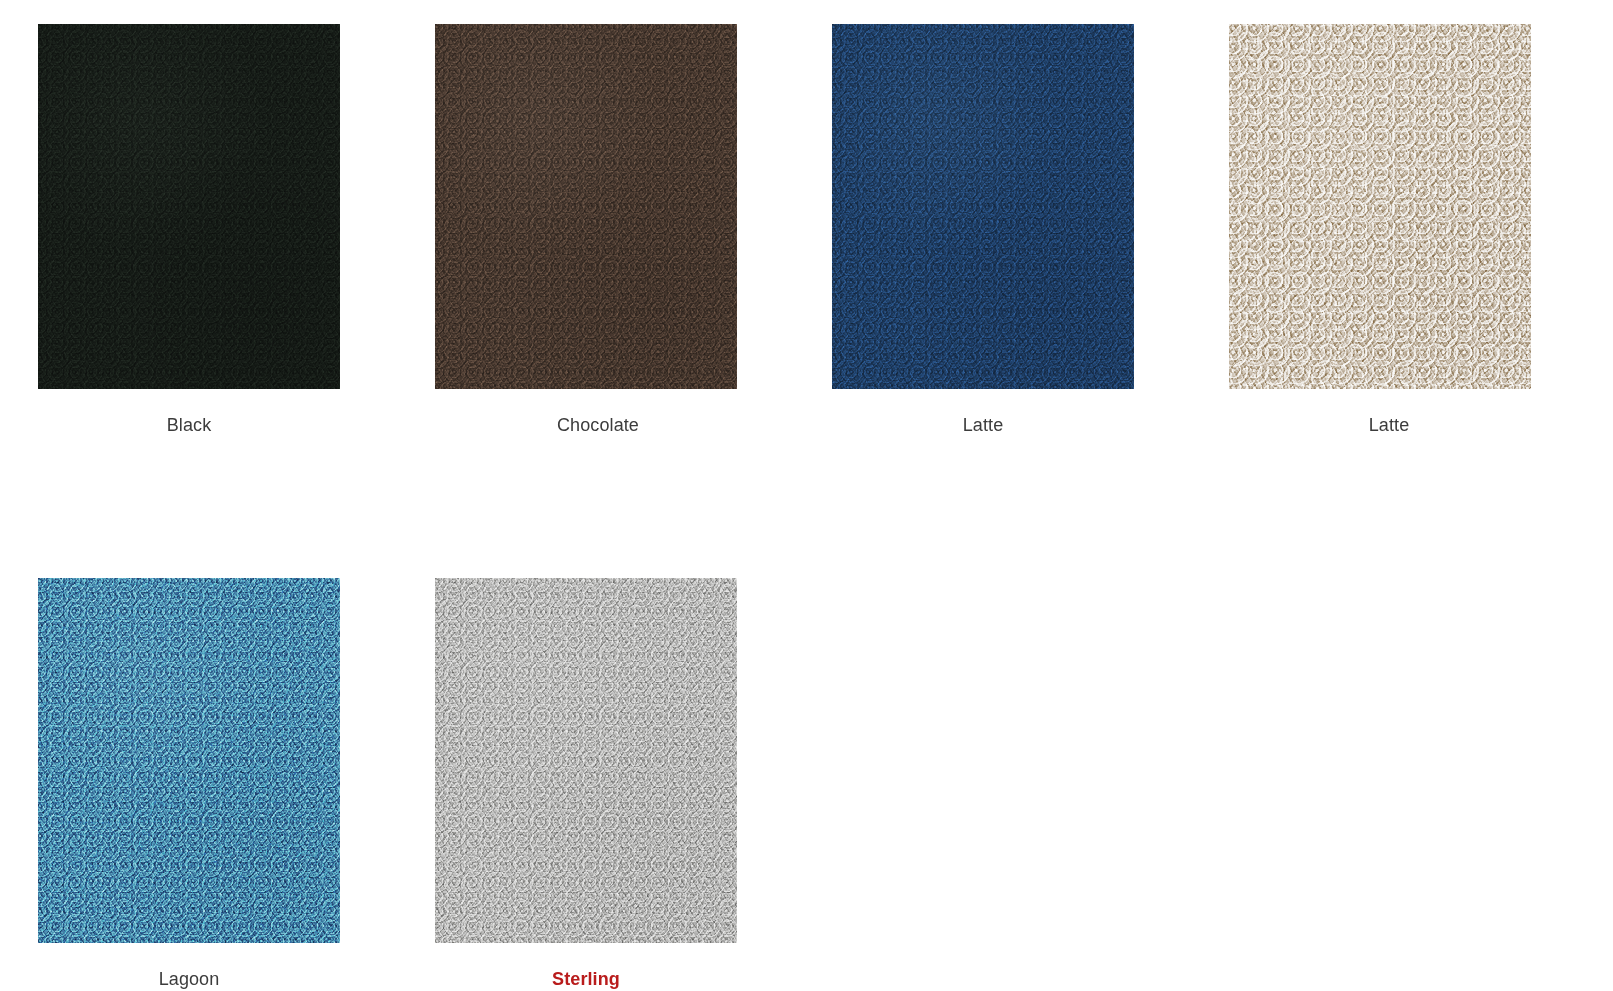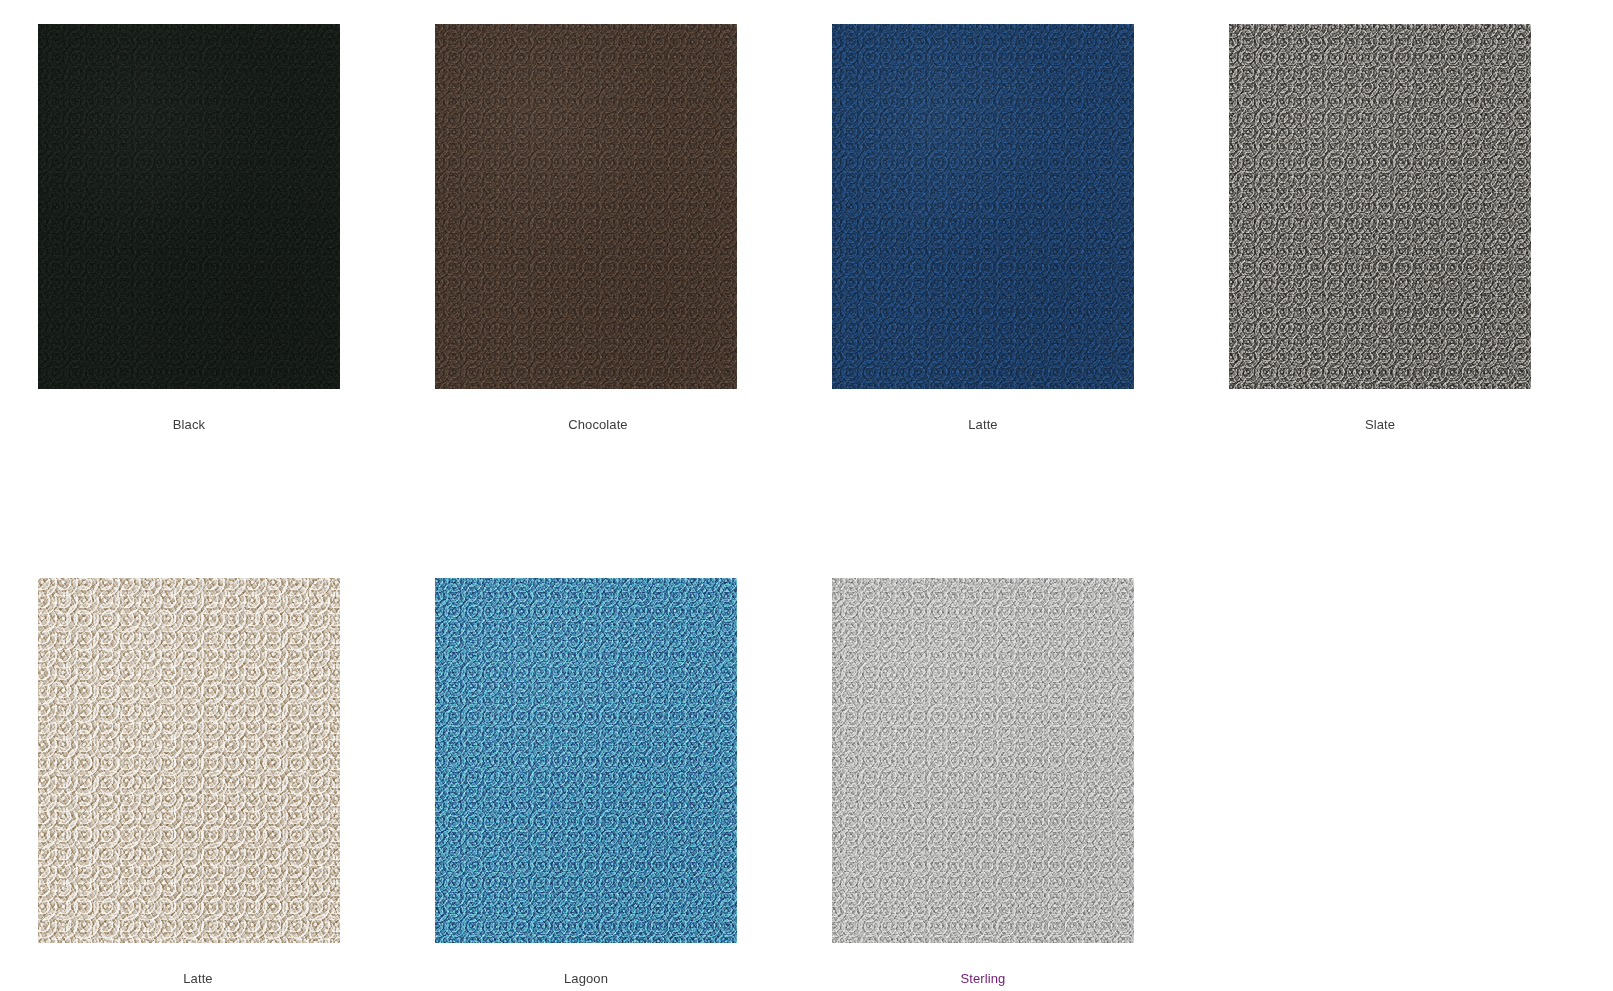--- a/index.html
+++ b/index.html
@@ -79,21 +79,21 @@
       repeating-linear-gradient(61deg, rgba(255,255,255,0.34) 0 1.2px, rgba(0,0,0,0.32) 1.2px 2.8px, rgba(0,0,0,0) 2.8px 5.6px),
       repeating-linear-gradient(-44deg, rgba(255,255,255,0.30) 0 1.2px, rgba(0,0,0,0.28) 1.2px 2.6px, rgba(0,0,0,0) 2.6px 5.2px);
   }
 
   
   .chip-dark .grain-a { opacity: 0.55; }
   .chip-dark .grain-b { opacity: 0.48; }
 
   .swatch-label {
     margin-top: 28px;
-    font-size: 13px;
+    font-size: 18px;
     line-height: 16px;
     color: #3c3c3c;
     text-align: center;
     letter-spacing: 0.1px;
     white-space: nowrap;
   }
 </style>
 </head>
 <body style="background: rgb(255, 255, 255);">
 
@@ -116,28 +116,20 @@
     </div>
     <div class="swatch-cell">
       <div class="swatch-chip chip-dark" style="background-color: rgb(31, 64, 104);">
         <div class="grain grain-a"></div>
         <div class="grain grain-b"></div>
         <div class="grain grain-c"></div>
       </div>
       <div class="swatch-label" style="color: rgb(60, 60, 60);">Latte</div>
     </div>
     <div class="swatch-cell">
-      <div class="swatch-chip" style="background-color: rgb(120, 118, 114);">
-        <div class="grain grain-a"></div>
-        <div class="grain grain-b"></div>
-        <div class="grain grain-c"></div>
-      </div>
-      <div class="swatch-label" style="color: rgb(60, 60, 60);">Slate</div>
-    </div>
-    <div class="swatch-cell">
       <div class="swatch-chip chip-pebbled" style="background-color: rgb(210, 200, 186);">
         <div class="grain grain-a"></div>
         <div class="grain grain-b"></div>
         <div class="grain grain-c"></div>
       </div>
       <div class="swatch-label" style="color: rgb(60, 60, 60); padding-left: 18px;">Latte</div>
     </div>
     <div class="swatch-cell">
       <div class="swatch-chip" style="background-color: rgb(78, 143, 176);">
         <div class="grain grain-a"></div>
@@ -145,15 +137,15 @@
         <div class="grain grain-c"></div>
       </div>
       <div class="swatch-label" style="color: rgb(60, 60, 60); text-align: center;">Lagoon</div>
     </div>
     <div class="swatch-cell">
       <div class="swatch-chip" style="background-color: rgb(187, 187, 186);">
         <div class="grain grain-a"></div>
         <div class="grain grain-b"></div>
         <div class="grain grain-c"></div>
       </div>
-      <div class="swatch-label" style="color: #701a75;">Sterling</div>
+      <div class="swatch-label" style="color: #b91c1c; font-weight: bold;">Sterling</div>
     </div>
   </main>
 
 </body></html>

